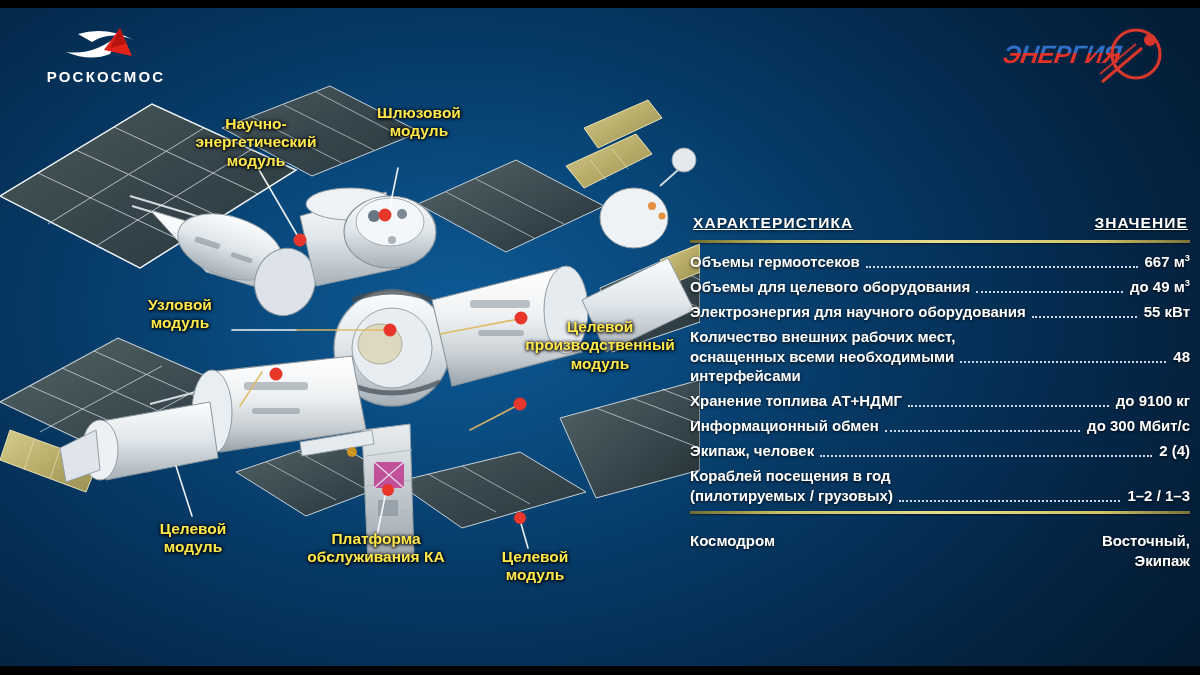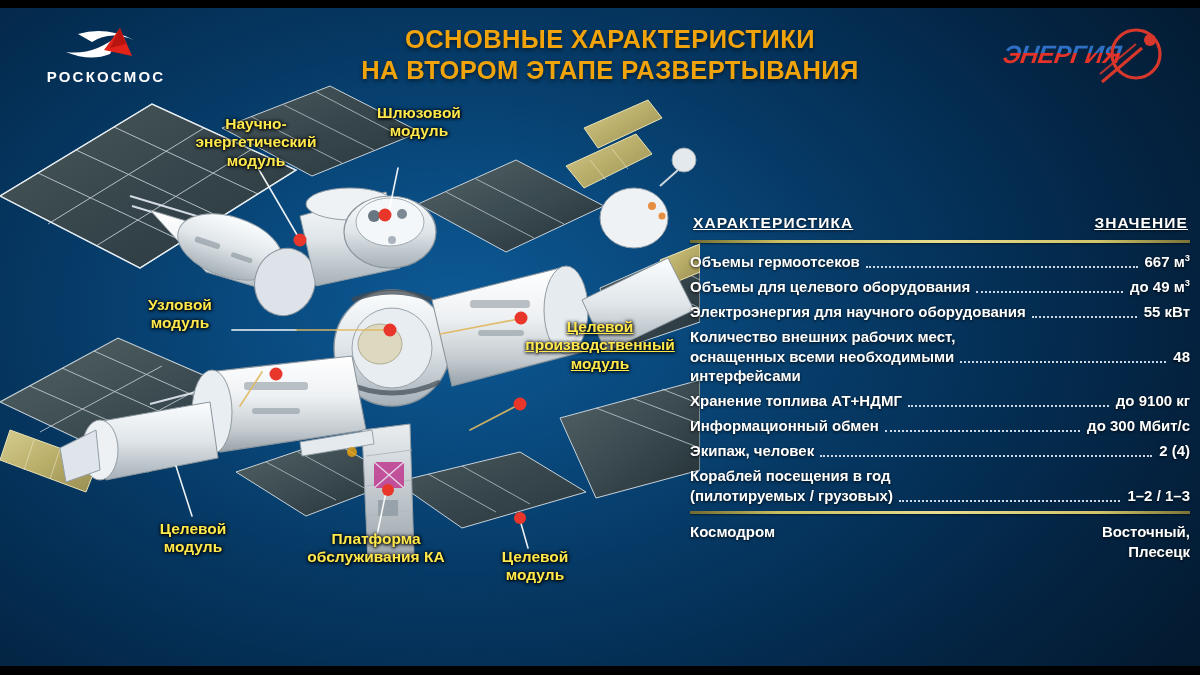--- a/index.html
+++ b/index.html
@@ -81,21 +81,21 @@
   .row .value { white-space:nowrap; padding-left:2px; }
   .row.multiline { display:block; }
   .row.multiline .ml-first { display:block; }
   .row.multiline .ml-second { display:flex; align-items:flex-end; }
   sup { font-size:.62em; vertical-align:super; line-height:0; }
 
   .footer-sec { margin-top:6px; }
   .footer-row {
     display:flex; justify-content:space-between; align-items:flex-start;
     color:#ffffff; font-size:15px; font-weight:bold; line-height:1.32;
-    padding-top:8px; text-shadow:0 1px 3px rgba(0,0,0,.85);
+    padding-top:17px; text-shadow:0 1px 3px rgba(0,0,0,.85);
   }
   .footer-row .fvalue { text-align:right; white-space:pre-line; }
 </style>
 </head>
 <body>
 
 <div id="slide">
 
   <svg id="illustration" viewBox="0 0 700 675" preserveAspectRatio="none">
     <defs>
@@ -355,33 +355,29 @@
   <div id="energia-logo">
     <div class="en-word">ЭНЕРГИЯ</div>
     <svg viewBox="0 0 70 62" width="70" height="62" style="position:absolute;right:0;top:0;">
       <ellipse cx="40" cy="28" rx="24" ry="24" fill="none" stroke="#d8372c" stroke-width="3.2"></ellipse>
       <circle cx="54" cy="14" r="6" fill="#d8372c"></circle>
       <path d="M46,22 L6,56" stroke="#d8372c" stroke-width="3"></path>
       <path d="M40,18 L4,48" stroke="#d8372c" stroke-width="2.2" opacity="0.85"></path>
     </svg>
   </div>
 
-  <div id="title">
-    <span>ОСНОВНЫЕ ХАРАКТЕРИСТИКИ</span>
-    <span class="l2">НА ВТОРОМ ЭТАПЕ РАЗВЕРТЫВАНИЯ</span>
-  </div>
 
   <div class="callout" style="left:172px; top:96px; width:168px;margin-top:19px;">Научно-
 энергетический
 модуль</div>
   <div class="callout" style="left:122px; top:296px; width:116px;">Узловой
 модуль</div>
   <div class="callout" style="left:355px; top:104px; width:128px;">Шлюзовой
 модуль</div>
-  <div class="callout" style="left:520px; top:318px; width:160px;text-decoration:underline;">Целевой
+  <div class="callout" style="left:520px; top:318px; width:160px;">Целевой
 производственный
 модуль</div>
   <div class="callout" style="left:130px; top:520px; width:126px;">Целевой
 модуль</div>
   <div class="callout" style="left:296px; top:530px; width:160px;">Платформа
 обслуживания
 КА</div>
   <div class="callout" style="left:474px; top:548px; width:122px;">Целевой
 модуль</div>
 
@@ -448,20 +444,20 @@
           <span class="value">1–2 / 1–3</span>
         </span>
       </div>
     </div>
 
     <div class="footer-sec">
       <div class="gold-rule"></div>
       <div class="footer-row">
         <span>Космодром</span>
         <span class="fvalue">Восточный,
-Плесецк</span>
+Экипаж</span>
       </div>
     </div>
   </div>
 
   <div class="letterbox lb-top"></div>
   <div class="letterbox lb-bot"></div>
 </div>
 
 </body></html>

